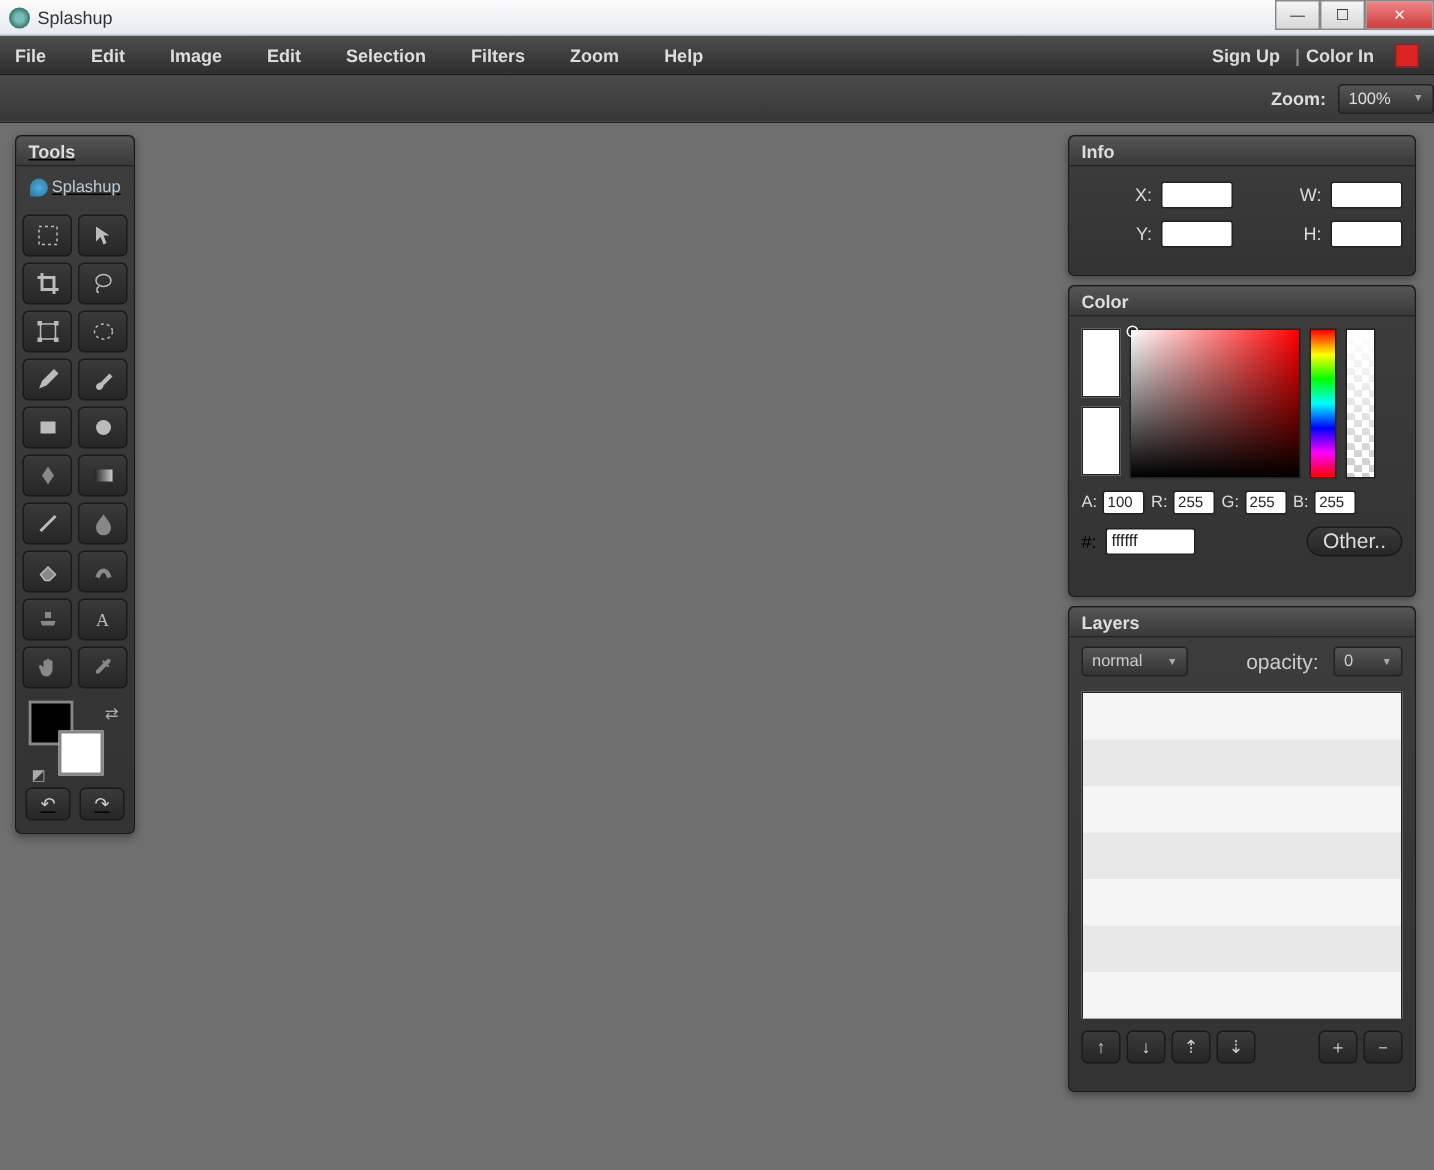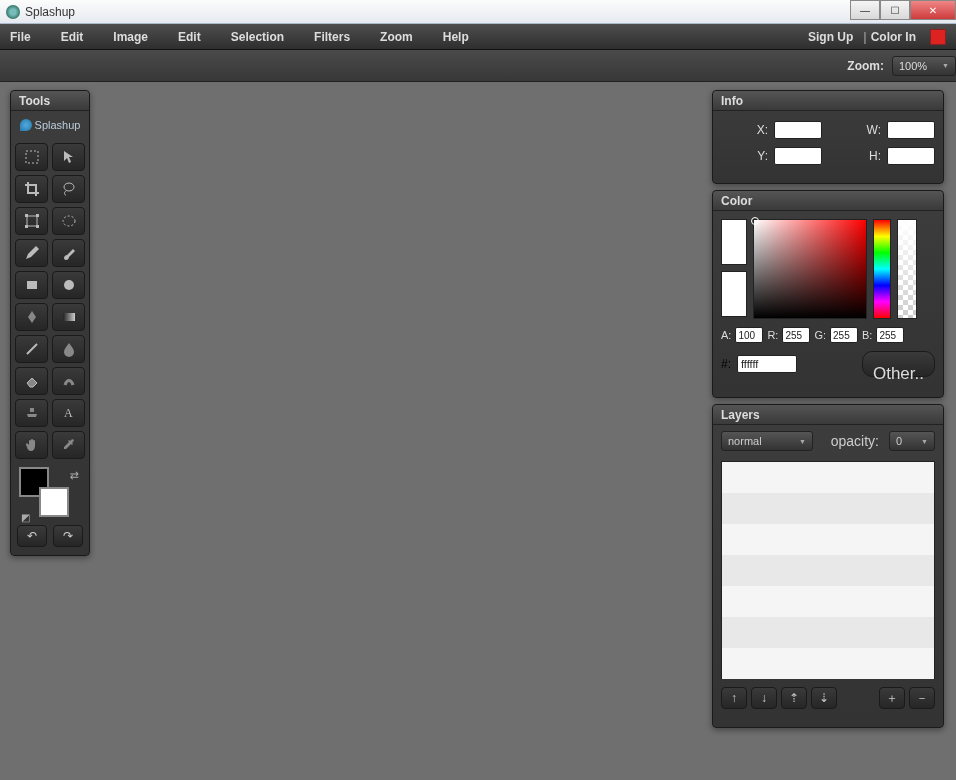--- a/index.html
+++ b/index.html
@@ -73,21 +73,21 @@
 }
 .panel-header {
   height: 20px;
   background: linear-gradient(#555,#3a3a3a);
   border-bottom: 1px solid #222;
   border-radius: 4px 4px 0 0;
   color: #ddd; font-weight: bold; font-size: 12px;
   display: flex; align-items: center; padding: 0 8px;
 }
 
-.tools-panel { left: 10px; top: 66px; width: 80px; }
+.tools-panel { left: 10px; top: 66px; width: 80px; text-decoration: underline; }
 .tools-panel .logo {
   height: 28px; display: flex; align-items: center; justify-content: center;
   color: #bcd; font-size: 11px; gap:3px;
 }
 .tools-panel .logo .blob { width:12px;height:12px;background:radial-gradient(circle,#5ad,#27a);border-radius:50% 50% 50% 0; }
 .tool-grid { display: grid; grid-template-columns: 1fr 1fr; gap: 4px; padding: 4px; }
 .tool-btn {
   height: 28px;
   background: linear-gradient(#3a3a3a,#262626);
   border: 1px solid #1a1a1a; border-radius: 4px;
@@ -128,25 +128,25 @@
 .alpha-strip { width: 20px; height: 100px; border:1px solid #222;
   background-image:
     linear-gradient(to bottom, #fff, rgba(255,255,255,0)),
     repeating-conic-gradient(#ccc 0 25%, #fff 0 50%);
   background-size: auto, 10px 10px;
 }
 .argb-row { display:flex; gap:4px; margin-top: 8px; align-items:center;}
 .argb-row label { color:#ddd; font-size:11px; }
 .tiny-input { width: 28px; height: 16px; background:#fff; border:1px solid #222; border-radius:2px; font-size:10px; padding:0 2px; color:#222;}
 .hex-row { display:flex; align-items:center; gap:6px; margin-top: 8px;}
-.other-btn { margin-left:auto; height:20px; padding:12px 10px; background:linear-gradient(#3a3a3a,#262626); border:1px solid #1a1a1a; border-radius:10px; color:#ddd; font-size:17px; cursor:pointer;}
+.other-btn { margin-left:auto; height:20px; padding:0 10px; background:linear-gradient(#3a3a3a,#262626); border:1px solid #1a1a1a; border-radius:10px; color:#ddd; font-size:14px; cursor:pointer;}
 
 .layers-panel { right: 12px; top: 380px; width: 232px; height: 324px; }
 .layers-top { display:flex; align-items:center; padding: 6px 8px; gap: 10px;}
-.blend-select { width: 92px; height: 20px; background:linear-gradient(#555,#333); border:1px solid #222; border-radius:3px; color:#ccc; display:flex; align-items:center; padding:0 6px; font-size:11px;}
+.blend-select { width: 71px; height: 20px; background:linear-gradient(#555,#333); border:1px solid #222; border-radius:3px; color:#ccc; display:flex; align-items:center; padding:0 6px; font-size:11px;}
 .blend-select::after { content:"▼"; margin-left:auto; font-size:7px; color:#aaa; }
 .opacity-label { color:#ccc; font-size:14px; margin-left:auto;}
 .layers-list { margin: 4px 8px; height: 218px; background:#fff; border:1px solid #222; }
 .layer-row { height: 31px; }
 .layer-row:nth-child(odd){ background:#f5f5f5; }
 .layer-row:nth-child(even){ background:#e8e8e8; }
 .layers-footer { display:flex; gap:4px; padding: 4px 8px 8px; }
 .layer-btn { width:26px; height:22px; background:linear-gradient(#3a3a3a,#262626); border:1px solid #1a1a1a; border-radius:4px; display:flex;align-items:center;justify-content:center; color:#ccc; cursor:pointer;}
 .layers-footer .gap { flex:1; }
 </style>

